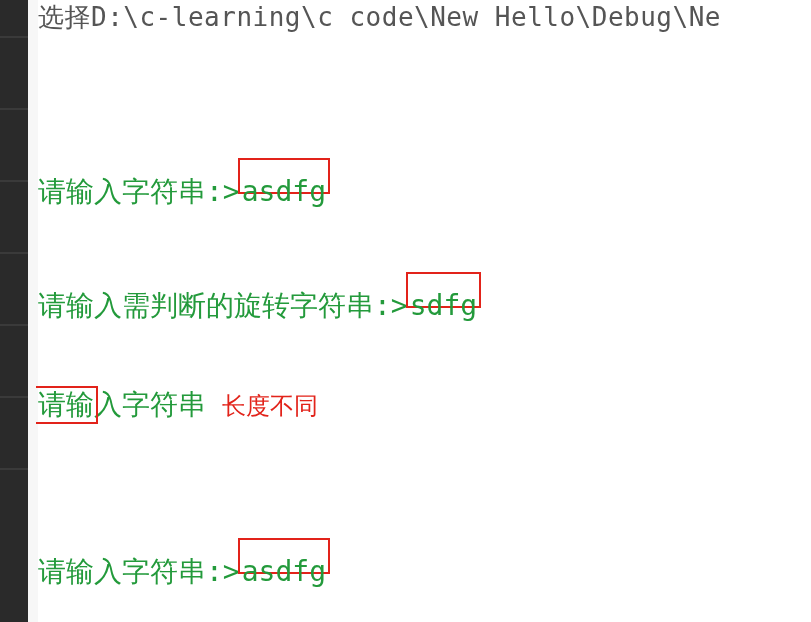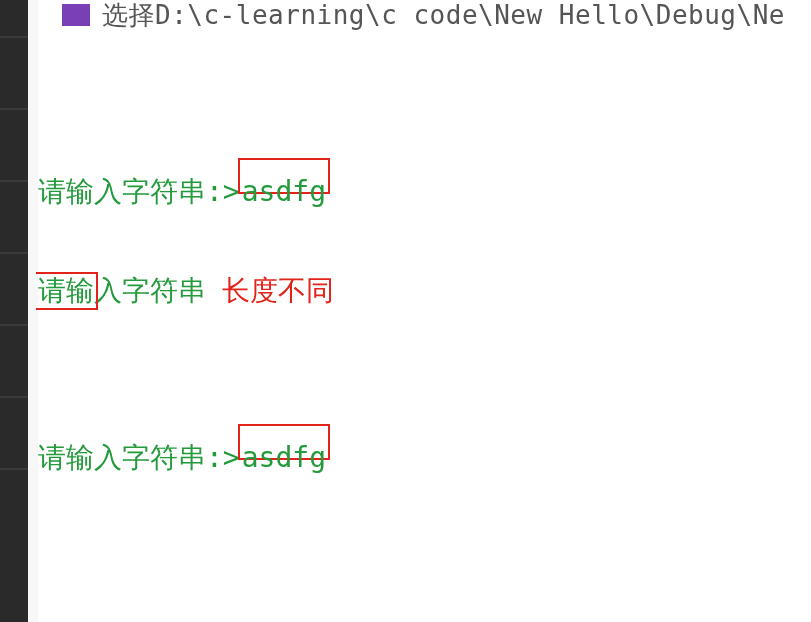--- a/index.html
+++ b/index.html
@@ -1,15 +1,15 @@
 <!DOCTYPE html>
 <html><head>
 <meta charset="utf-8">
 <style>
-  * { margin: 0; padding: 0; box-sizing: border-box; }
+  * { margin: 0; padding: 0; box-sizing: border-box; flex-direction: column; }
   body {
     background: #ffffff;
     font-family: "Microsoft YaHei", "SimSun", monospace;
     width: 811px;
     height: 622px;
     overflow: hidden;
     position: relative;
   }
   .left-gutter {
     position: absolute;
@@ -66,21 +66,21 @@
     border: 2px solid #e2231a;
     padding: 16px 2px;
     margin: 0 -2px;
     display: inline-block;
     line-height: 32px;
     height: 34px;
     vertical-align: baseline;
   }
   .annot {
     color: #e2231a;
-    font-size: 28px;
+    font-size: 24px;
     margin-left: 16px;
   }
   .partial-left-box {
     position: relative;
   }
   .partial-left-box::before {
     content: "";
     position: absolute;
     left: -2px; top: 0;
     width: 60px; height: 34px;
@@ -107,20 +107,21 @@
 <div class="thin-col"></div>
 
 <div class="title-row">
   <span class="title-icon"></span>
   <span class="title-text">选择D:\c-learning\c code\New Hello\Debug\Ne</span>
 </div>
 
 <div class="console">
   
   <span class="line"><span>请输入字符串:&gt;</span><span class="boxed">asdfg</span></span>
+  <span class="line"><span>请输入需判断的旋转字符串:&gt;</span><span class="boxed">sdfg</span></span>
   <span class="line partial-left-box"><span>请输入字符串</span><span class="annot">长度不同</span></span>
   
   <span class="line"><span>请输入字符串:&gt;</span><span class="boxed">asdfg</span></span>
   
   
   
   
   
   
   

